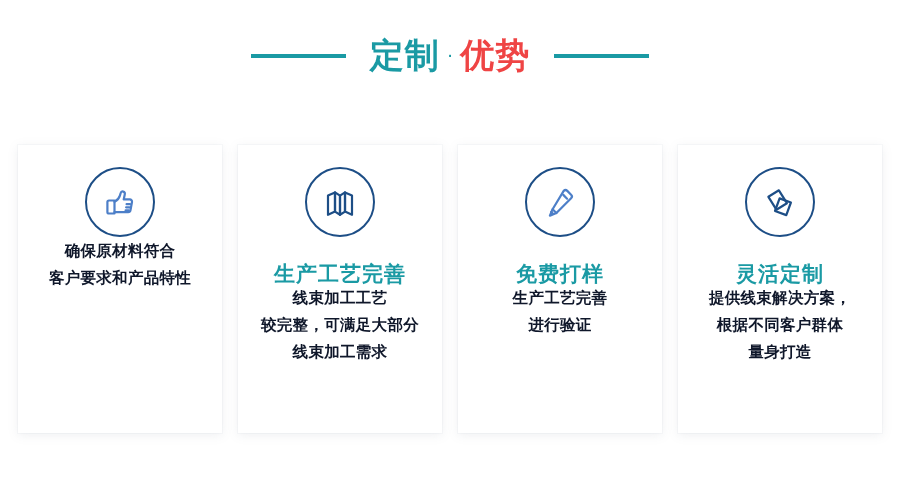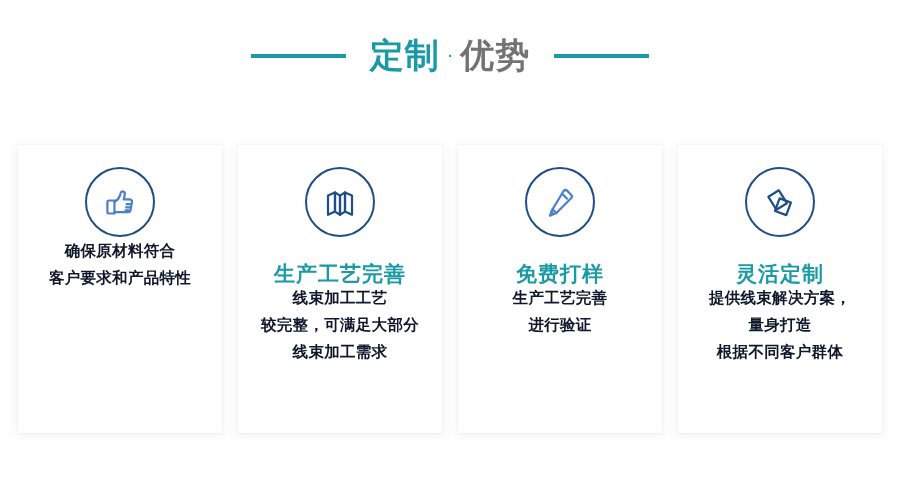--- a/index.html
+++ b/index.html
@@ -52,21 +52,21 @@
   .title-sep {
     font-size: 20px;
     color: #1a9aa4;
     margin: 0 7px;
     position: relative;
     top: -6px;
   }
   .title-main {
     font-size: 34px;
     font-weight: bold;
-    color: #737373;
+    color: #ef4444;
     letter-spacing: 1px;
   }
 
   
   .cards {
     position: absolute;
     left: 18px;
     top: 145px;
     width: 864px;
     height: 288px;
@@ -183,18 +183,18 @@
   <div class="card">
     <div class="icon-circle">
       <svg width="40" height="40" viewBox="0 0 40 40" fill="none" stroke="#1d4e86" stroke-width="2.2" stroke-linejoin="round" stroke-linecap="round">
         <path d="M19.6 16.4l11.3 4.1-4.6 12.6-11.3-4.1z"></path>
         <path d="M8.4 14.8L18.9 8.3l8.0 12.9-10.5 6.5z"></path>
       </svg>
     </div>
     <div class="card-title">灵活定制</div>
     <div class="card-body">
       <span class="line">提供线束解决方案，</span>
+      <span class="line">根据不同客户群体</span>
       <span class="line">量身打造</span>
-      <span class="line">根据不同客户群体</span>
     </div>
   </div>
 
 </div>
 
 </body></html>

